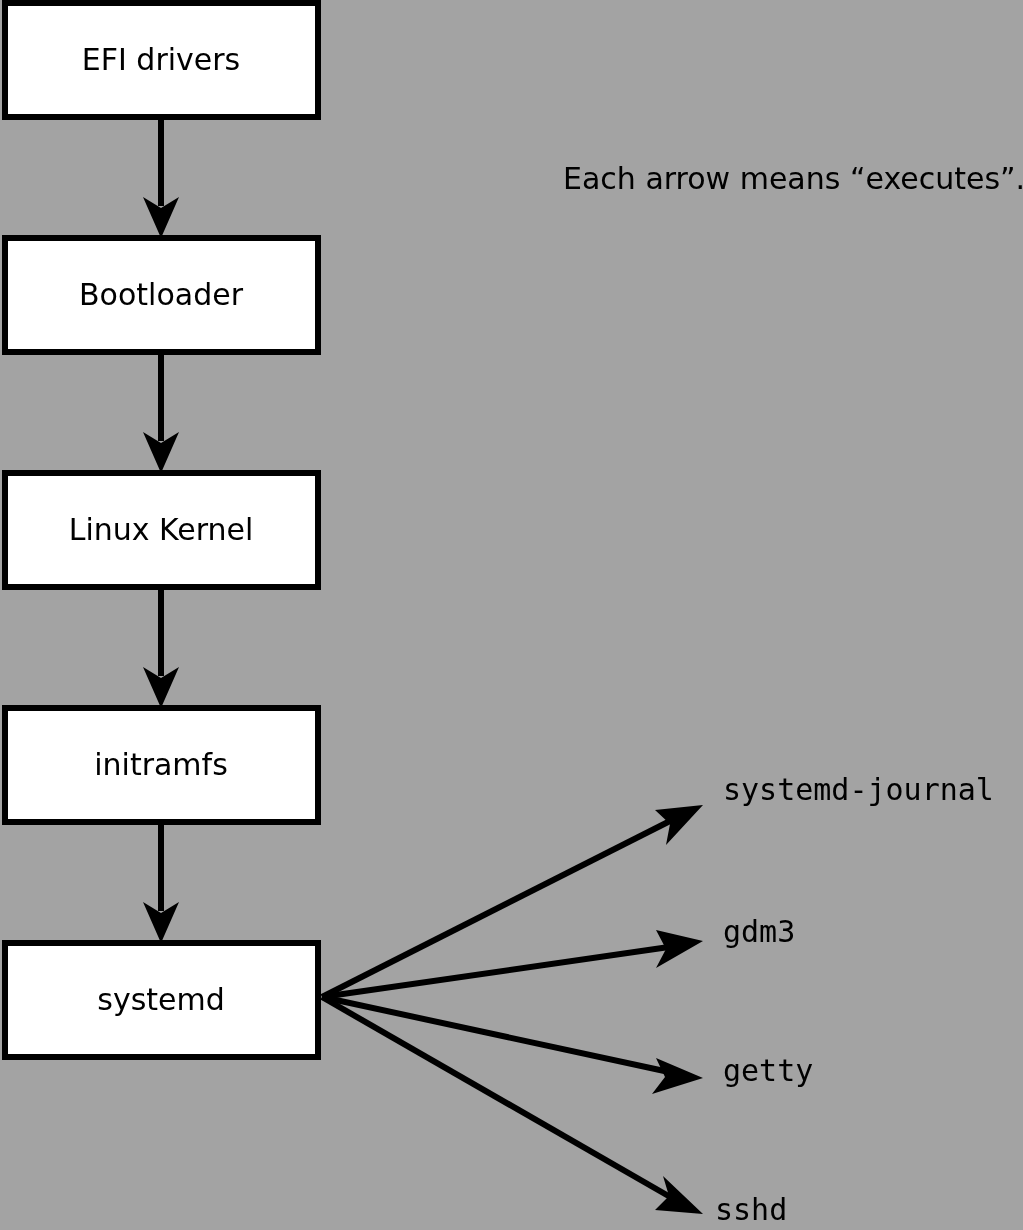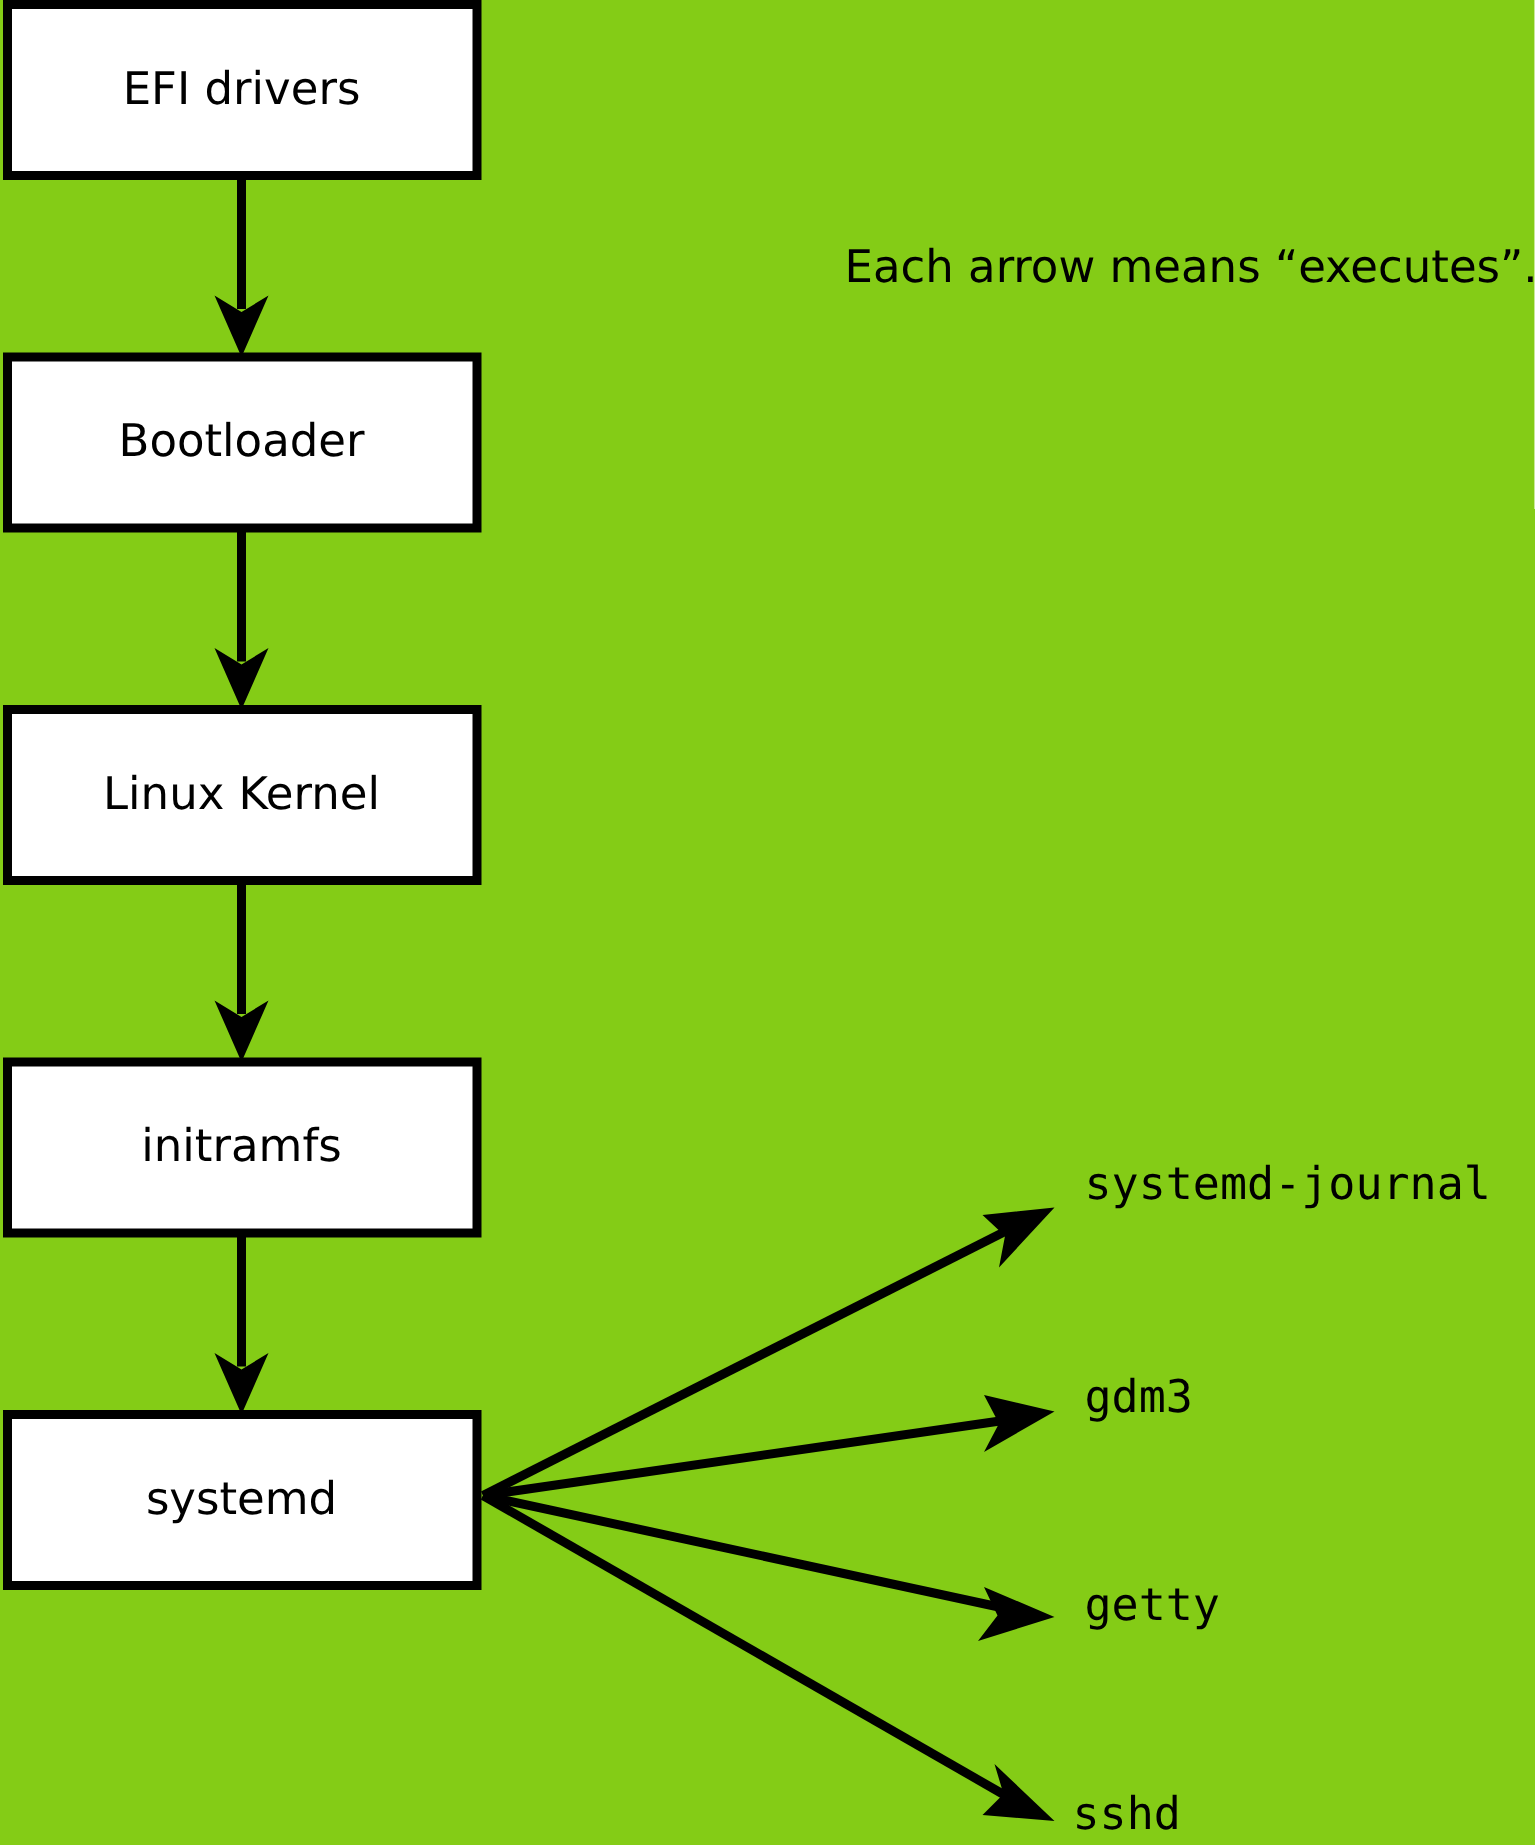--- a/index.html
+++ b/index.html
@@ -7,21 +7,21 @@
     padding: 0;
     background: #ffffff;
   }
   body {
     font-family: "DejaVu Sans", "Liberation Sans", sans-serif;
   }
   #diagram-root {
     position: relative;
     width: 1023px;
     height: 1230px;
-    background: #84cc16;
+    background: #a3a3a3;
     overflow: hidden;
   }
   #diagram-svg {
     position: absolute;
     top: 0;
     left: 0;
     width: 1023px;
     height: 1230px;
     display: block;
   }

